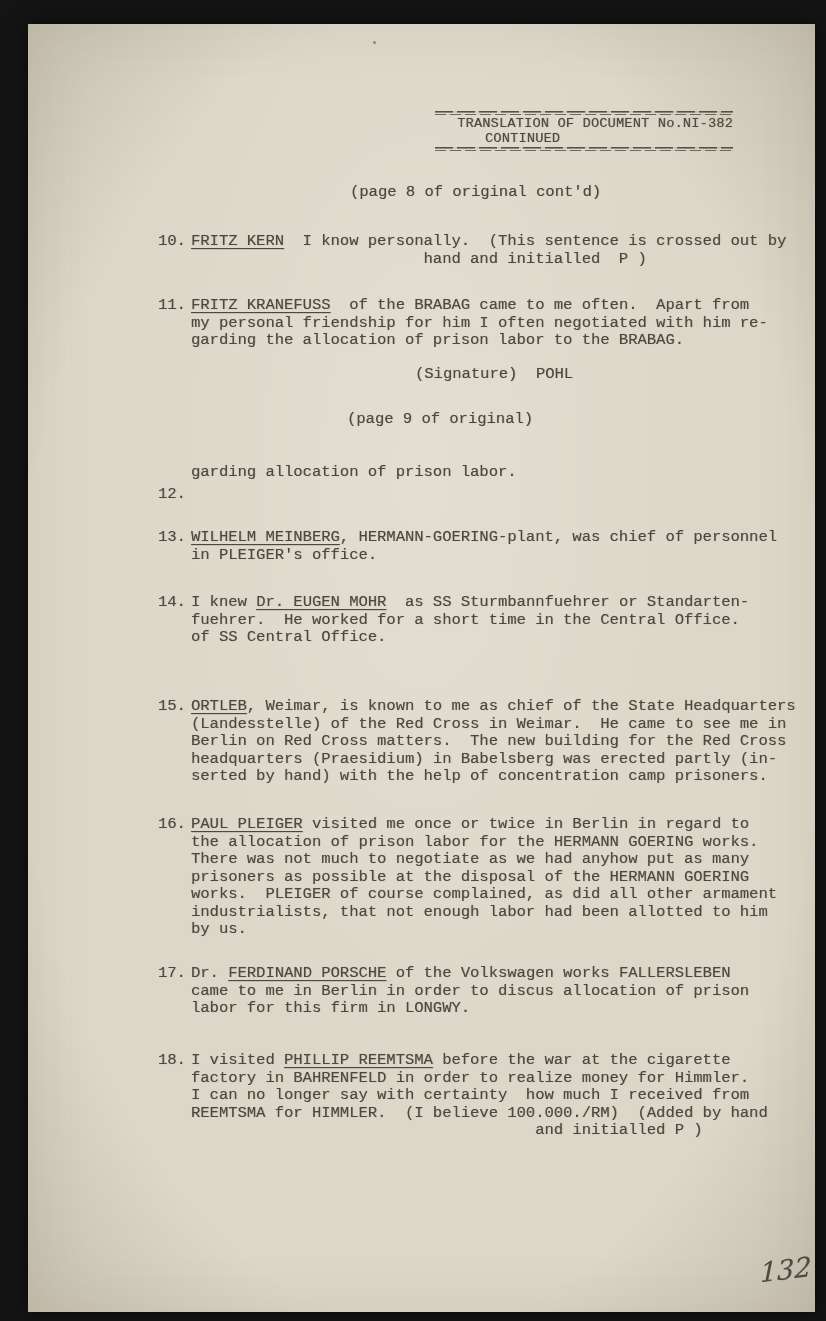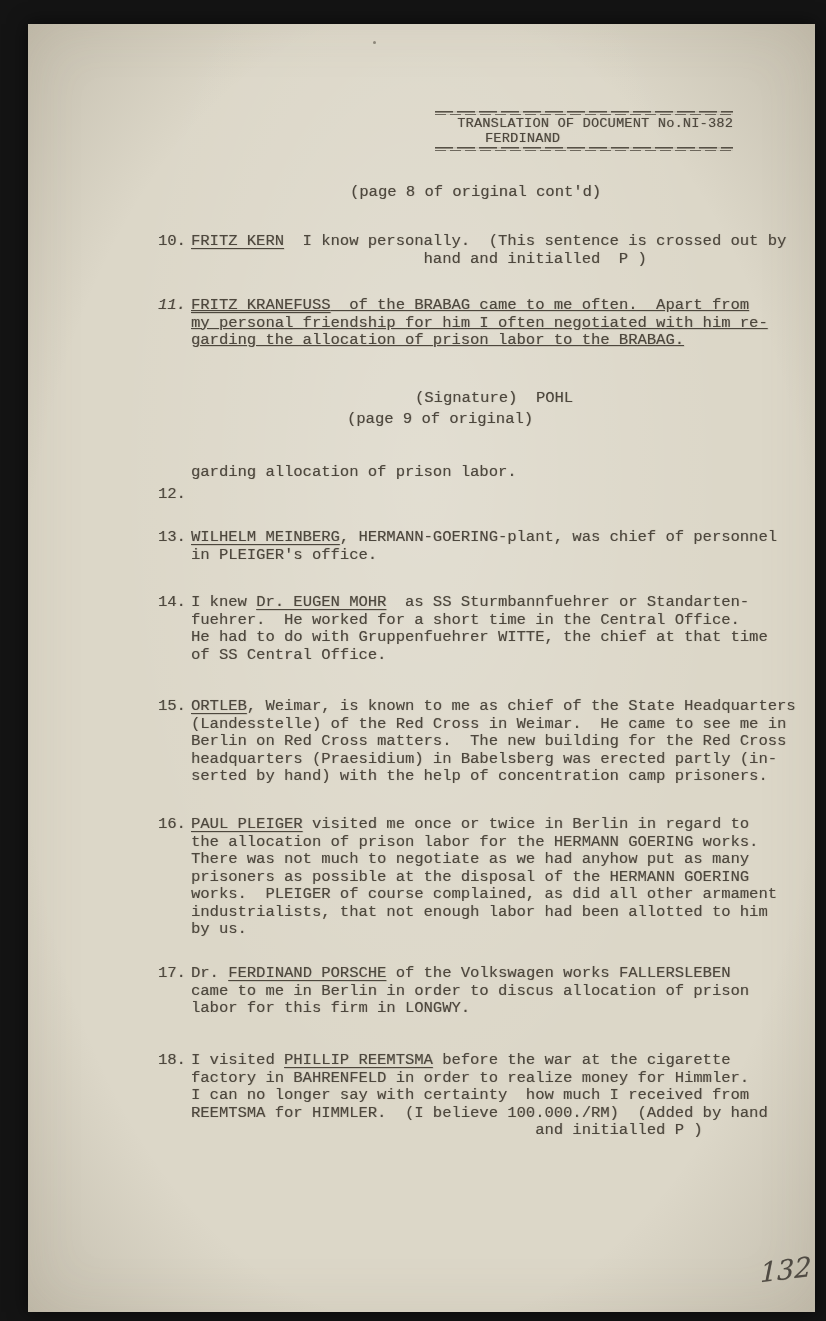--- a/index.html
+++ b/index.html
@@ -47,53 +47,53 @@
 </head>
 <body>
 
 <div class="page">
   <div class="paper"></div>
   <div class="speck"></div>
 
   <div class="header">
     <div class="rule rule-top"></div>
     <div class="htw hdr-title">TRANSLATION OF DOCUMENT No.NI-382</div>
-    <div class="htw hdr-continued">FERDINAND</div>
+    <div class="htw hdr-continued">CONTINUED</div>
     <div class="rule rule-bottom"></div>
   </div>
 
   <div class="tw" style="left:350px;top:184px;">(page 8 of original cont'd)</div>
 
   <div class="item" style="top:233px;">
     <span class="tw num" style="position:absolute;">10.</span>
     <div class="tw lines" style="position:absolute;"><div class="line"><span class="u">FRITZ KERN</span>  I know personally.  (This sentence is crossed out by</div><div class="line">                         hand and initialled  P )</div></div>
   </div>
 
   <div class="item" style="top:297px;">
-    <span class="tw num" style="position:absolute;font-style:italic;">11.</span>
-    <div class="tw lines" style="position:absolute;text-decoration:underline;"><div class="line"><span class="u">FRITZ KRANEFUSS</span>  of the BRABAG came to me often.  Apart from</div><div class="line">my personal friendship for him I often negotiated with him re-</div><div class="line">garding the allocation of prison labor to the BRABAG.</div></div>
+    <span class="tw num" style="position:absolute;">11.</span>
+    <div class="tw lines" style="position:absolute;"><div class="line"><span class="u">FRITZ KRANEFUSS</span>  of the BRABAG came to me often.  Apart from</div><div class="line">my personal friendship for him I often negotiated with him re-</div><div class="line">garding the allocation of prison labor to the BRABAG.</div></div>
   </div>
 
-  <div class="tw" style="left:415px;top:366px;margin-top:24px;">(Signature)  POHL</div>
+  <div class="tw" style="left:415px;top:366px;">(Signature)  POHL</div>
 
   <div class="tw" style="left:347px;top:411px;">(page 9 of original)</div>
 
   <div class="item" style="top:464px;">
     <span class="tw num" style="position:absolute;margin-top:22px;">12.</span>
     <div class="tw lines" style="position:absolute;"><div class="line">garding allocation of prison labor.</div></div>
   </div>
 
   <div class="item" style="top:529px;">
     <span class="tw num" style="position:absolute;">13.</span>
     <div class="tw lines" style="position:absolute;"><div class="line"><span class="u">WILHELM MEINBERG</span>, HERMANN-GOERING-plant, was chief of personnel</div><div class="line">in PLEIGER's office.</div></div>
   </div>
 
   <div class="item" style="top:594px;">
     <span class="tw num" style="position:absolute;">14.</span>
-    <div class="tw lines" style="position:absolute;"><div class="line">I knew <span class="u">Dr. EUGEN MOHR</span>  as SS Sturmbannfuehrer or Standarten-</div><div class="line">fuehrer.  He worked for a short time in the Central Office.</div><div class="line">He had to do with Gruppenfuehrer WITTE, the chief at that time</div><div class="line">of SS Central Office.</div></div>
+    <div class="tw lines" style="position:absolute;"><div class="line">I knew <span class="u">Dr. EUGEN MOHR</span>  as SS Sturmbannfuehrer or Standarten-</div><div class="line">fuehrer.  He worked for a short time in the Central Office.</div><div class="line">of SS Central Office.</div></div>
   </div>
 
   <div class="item" style="top:698px;">
     <span class="tw num" style="position:absolute;">15.</span>
     <div class="tw lines" style="position:absolute;"><div class="line"><span class="u">ORTLEB</span>, Weimar, is known to me as chief of the State Headquarters</div><div class="line">(Landesstelle) of the Red Cross in Weimar.  He came to see me in</div><div class="line">Berlin on Red Cross matters.  The new building for the Red Cross</div><div class="line">headquarters (Praesidium) in Babelsberg was erected partly (in-</div><div class="line">serted by hand) with the help of concentration camp prisoners.</div></div>
   </div>
 
   <div class="item" style="top:816px;">
     <span class="tw num" style="position:absolute;">16.</span>
     <div class="tw lines" style="position:absolute;"><div class="line"><span class="u">PAUL PLEIGER</span> visited me once or twice in Berlin in regard to</div><div class="line">the allocation of prison labor for the HERMANN GOERING works.</div><div class="line">There was not much to negotiate as we had anyhow put as many</div><div class="line">prisoners as possible at the disposal of the HERMANN GOERING</div><div class="line">works.  PLEIGER of course complained, as did all other armament</div><div class="line">industrialists, that not enough labor had been allotted to him</div><div class="line">by us.</div></div>

